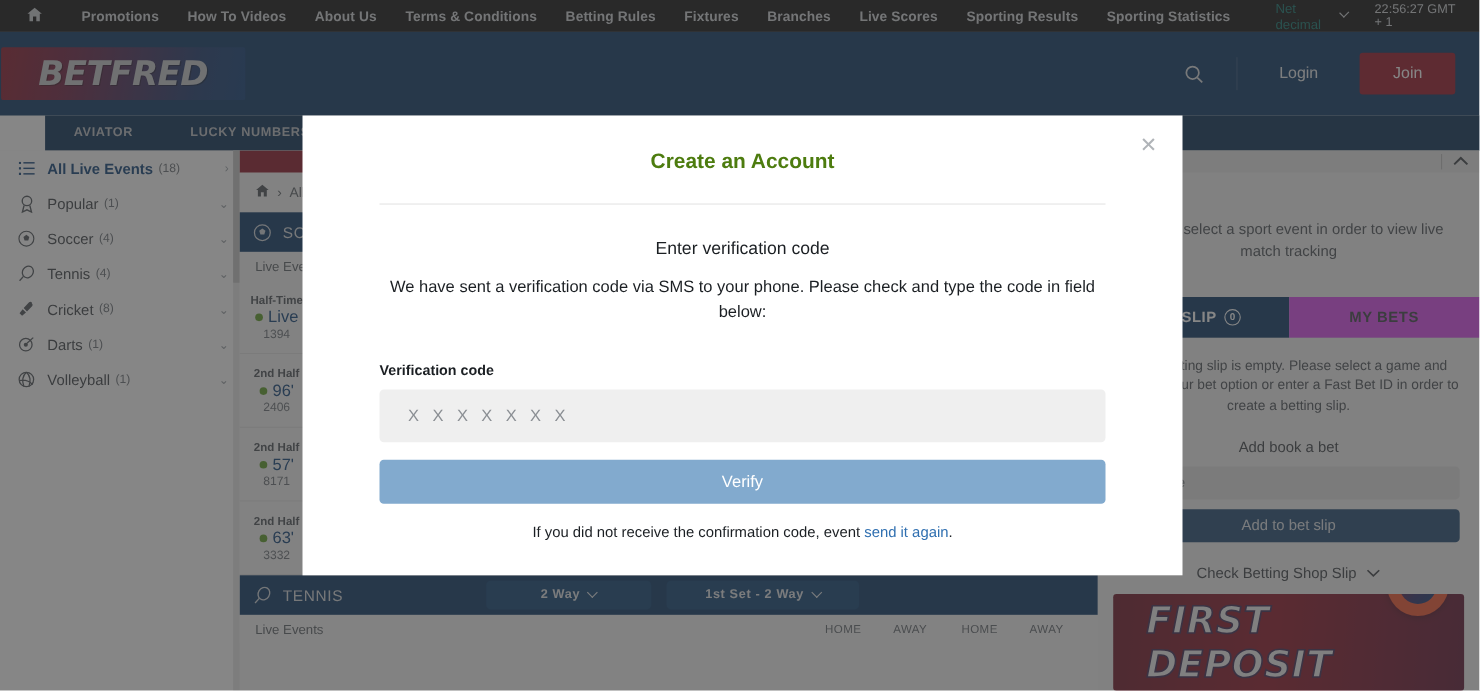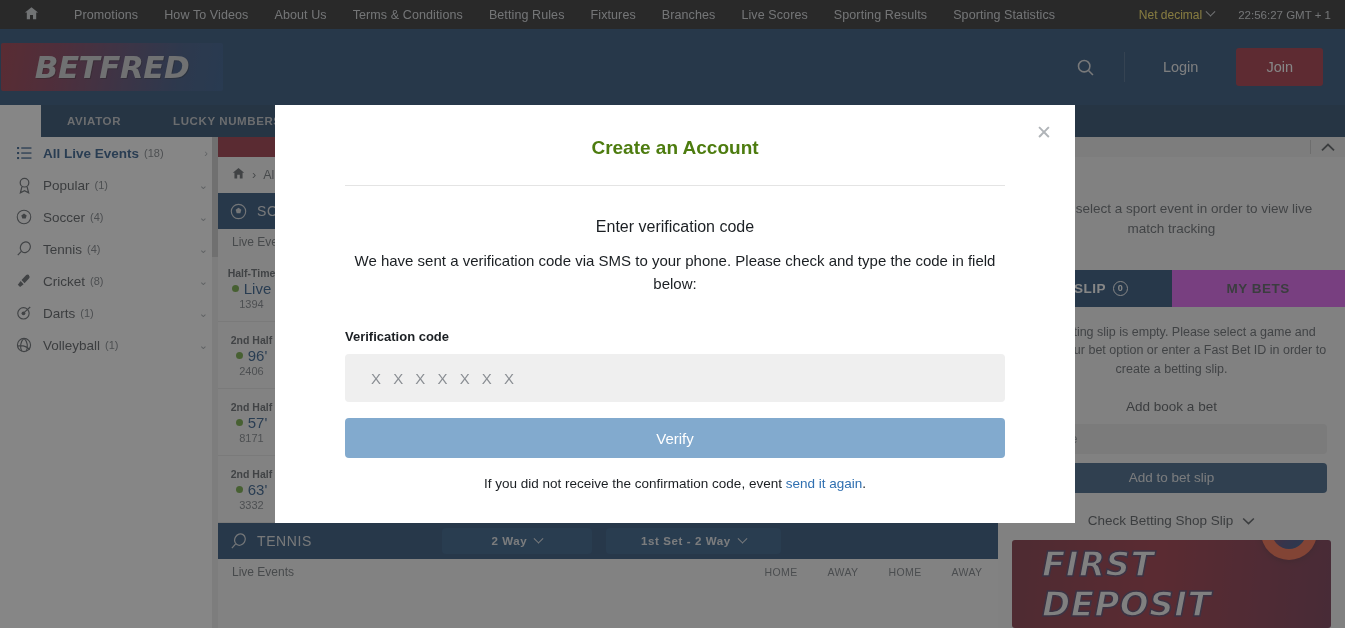--- a/index.html
+++ b/index.html
@@ -11,27 +11,27 @@
     background: #ffffff;
   }
   #root { position: relative; width: 1345px; height: 628px; overflow: hidden; background:#fff; }
 
   
   .topbar {
     position: absolute; left:0; top:0; width:1345px; height:29px;
     background:#0b0c0d; display:flex; align-items:center;
   }
   .topbar-home { margin-left:24px; color:#c9ccd0; font-size:15px; line-height:1; }
-  .topbar-nav { display:flex; align-items:center; margin-left:22px; }
+  .topbar-nav { display:flex; align-items:center; margin-left:22px;font-weight:bold; }
   .topbar-nav a {
     color:#cfd2d6; font-size:12.5px; text-decoration:none;
     padding:0 13px; white-space:nowrap; letter-spacing:.1px;
   }
   .topbar-right { margin-left:auto; display:flex; align-items:center; padding-right:14px; }
-  .topbar-right .odds-sel { color:#fde047; font-size:12px; display:flex; align-items:center; gap:5px;padding-left:28px; }
+  .topbar-right .odds-sel { color:#0f766e; font-size:12px; display:flex; align-items:center; gap:5px;padding-left:28px; }
   .topbar-right .clock { color:#cfd2d6; font-size:11.5px; margin-left:24px; }
   .caret-d { display:inline-block; width:7px; height:7px; border-right:1.4px solid #cfd2d6; border-bottom:1.4px solid #cfd2d6; transform:rotate(45deg) translate(-2px,-2px); }
 
   
   .brandbar {
     position:absolute; left:0; top:29px; width:1345px; height:76px;
     background:#063261; display:flex; align-items:center;
   }
   .logo {
     margin-left:1px; width:222px; height:48px; border-radius:2px;
@@ -92,21 +92,21 @@
     color:#d8dbde; font-size:14px; letter-spacing:.6px;
   }
   .sport-head .sico { margin-right:10px; display:flex; }
   .sport-head .mkt {
     background:#0b3f72; border-radius:4px; height:26px; min-width:150px;
     display:flex; align-items:center; justify-content:center; gap:8px;
     font-size:11.5px; font-weight:bold; color:#e2e5e8; margin-left:14px;
   }
   .colhead { height:26px; display:flex; align-items:center; font-size:12px; color:#5b6166; padding-left:14px; background:#f4f4f4; }
   .colhead .h-cells { margin-left:auto; display:flex; }
-  .colhead .h-cells span { width:62px; text-align:center; font-size:10.5px; letter-spacing:.4px; color:#63696f; }
+  .colhead .h-cells span { width:62px; text-align:left; font-size:10.5px; letter-spacing:.4px; color:#63696f; }
 
   .evrow { display:flex; align-items:stretch; border-bottom:1px solid #e0e0e0; background:#f4f4f4; height:67px; }
   .ev-time { width:68px; flex:none; display:flex; flex-direction:column; align-items:center; justify-content:center; gap:1px; border-right:1px solid #e0e0e0; }
   .ev-time .half { font-size:10.5px; color:#4a5056; font-weight:bold; }
   .ev-time .mins { font-size:15px; color:#0c3f77; display:flex; align-items:center; gap:5px; }
   .ev-time .dot { width:7px; height:7px; background:#5b9c22; border-radius:50%; display:inline-block; }
   .ev-time .eid { font-size:11px; color:#6a7076; }
   .ev-teams { flex:1; display:flex; flex-direction:column; justify-content:center; padding-left:14px; gap:5px; }
   .ev-teams .tm { font-size:13.5px; color:#22272b; font-weight:bold; }
   .ev-scores { width:26px; flex:none; display:flex; flex-direction:column; justify-content:center; gap:5px; align-items:center; }

